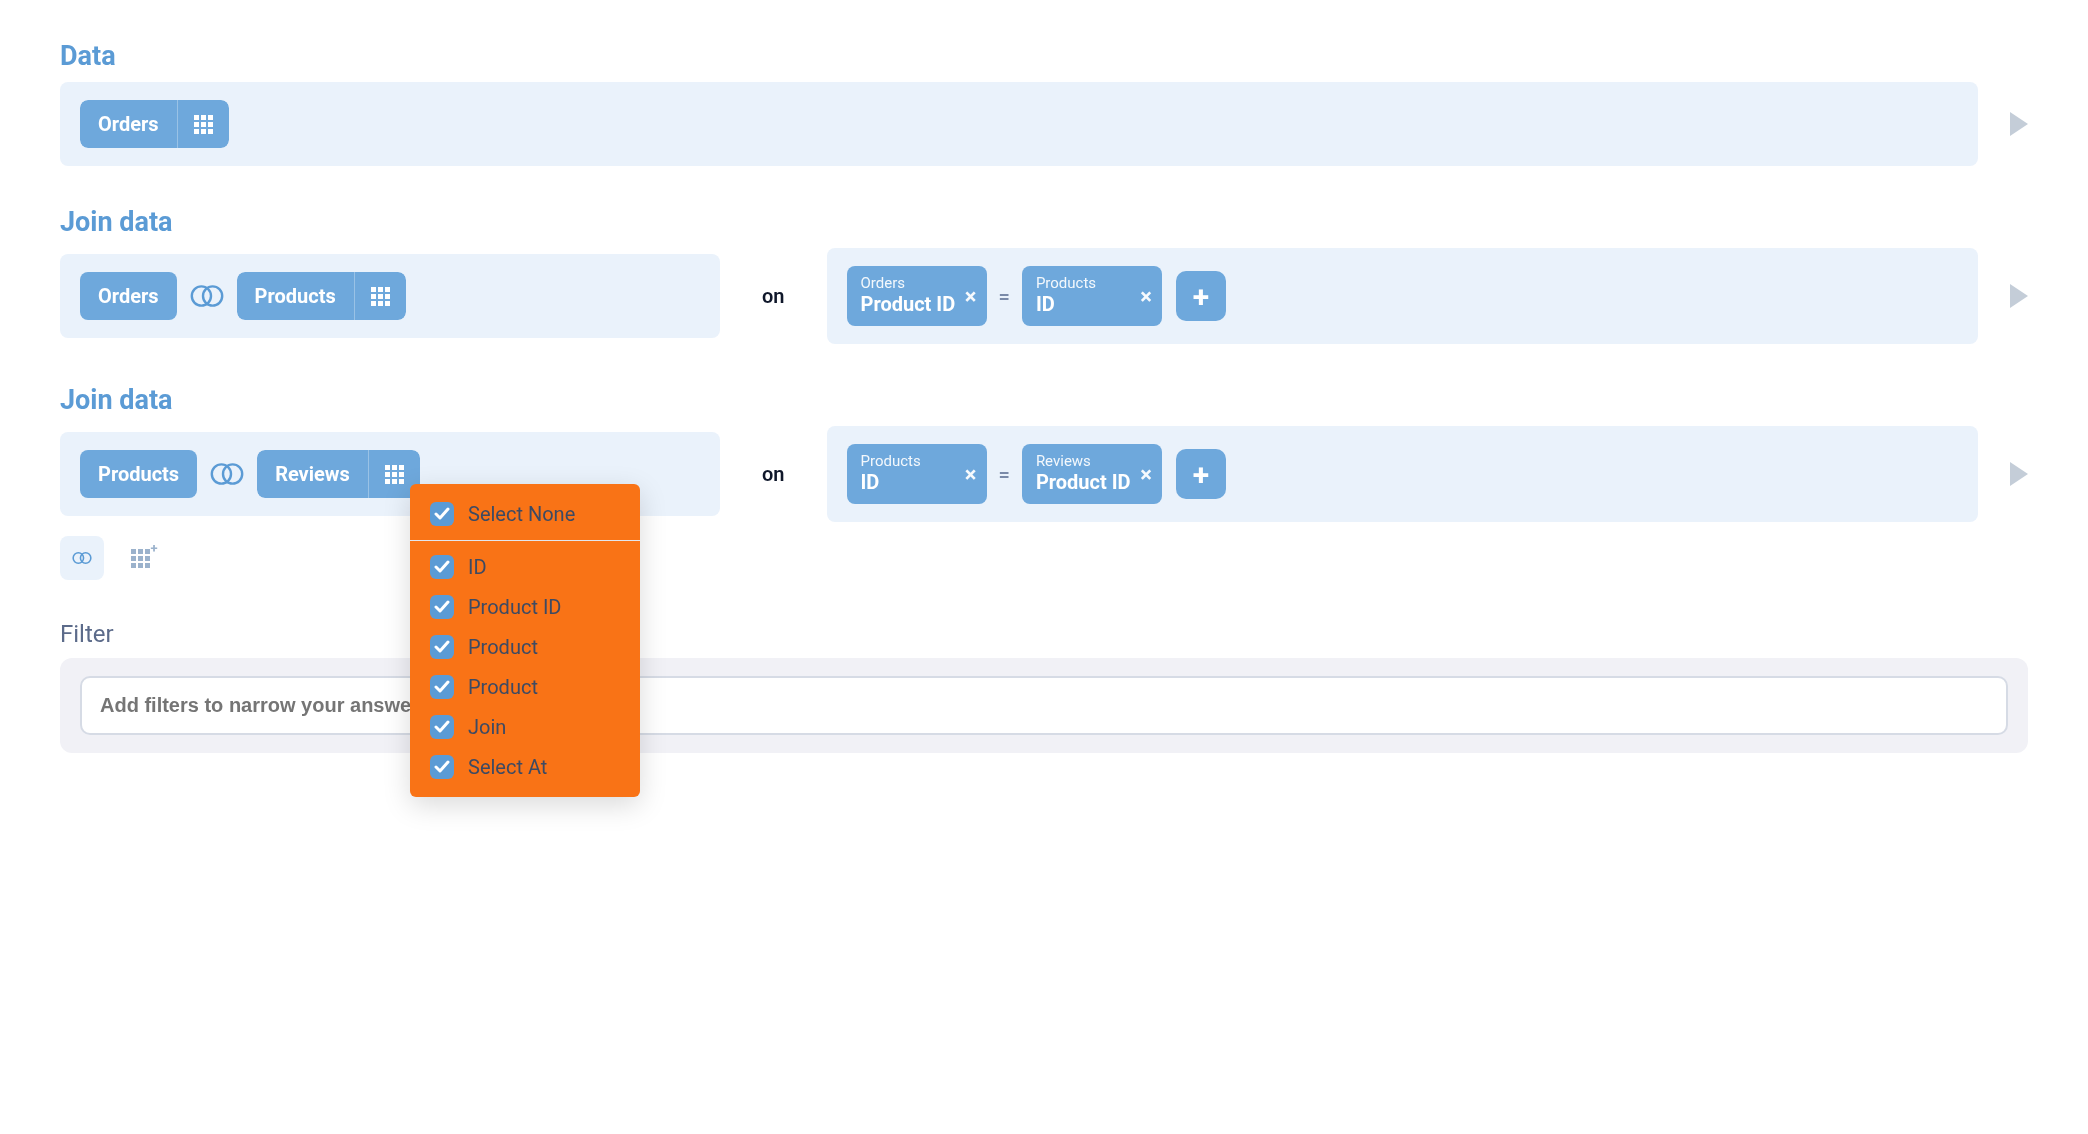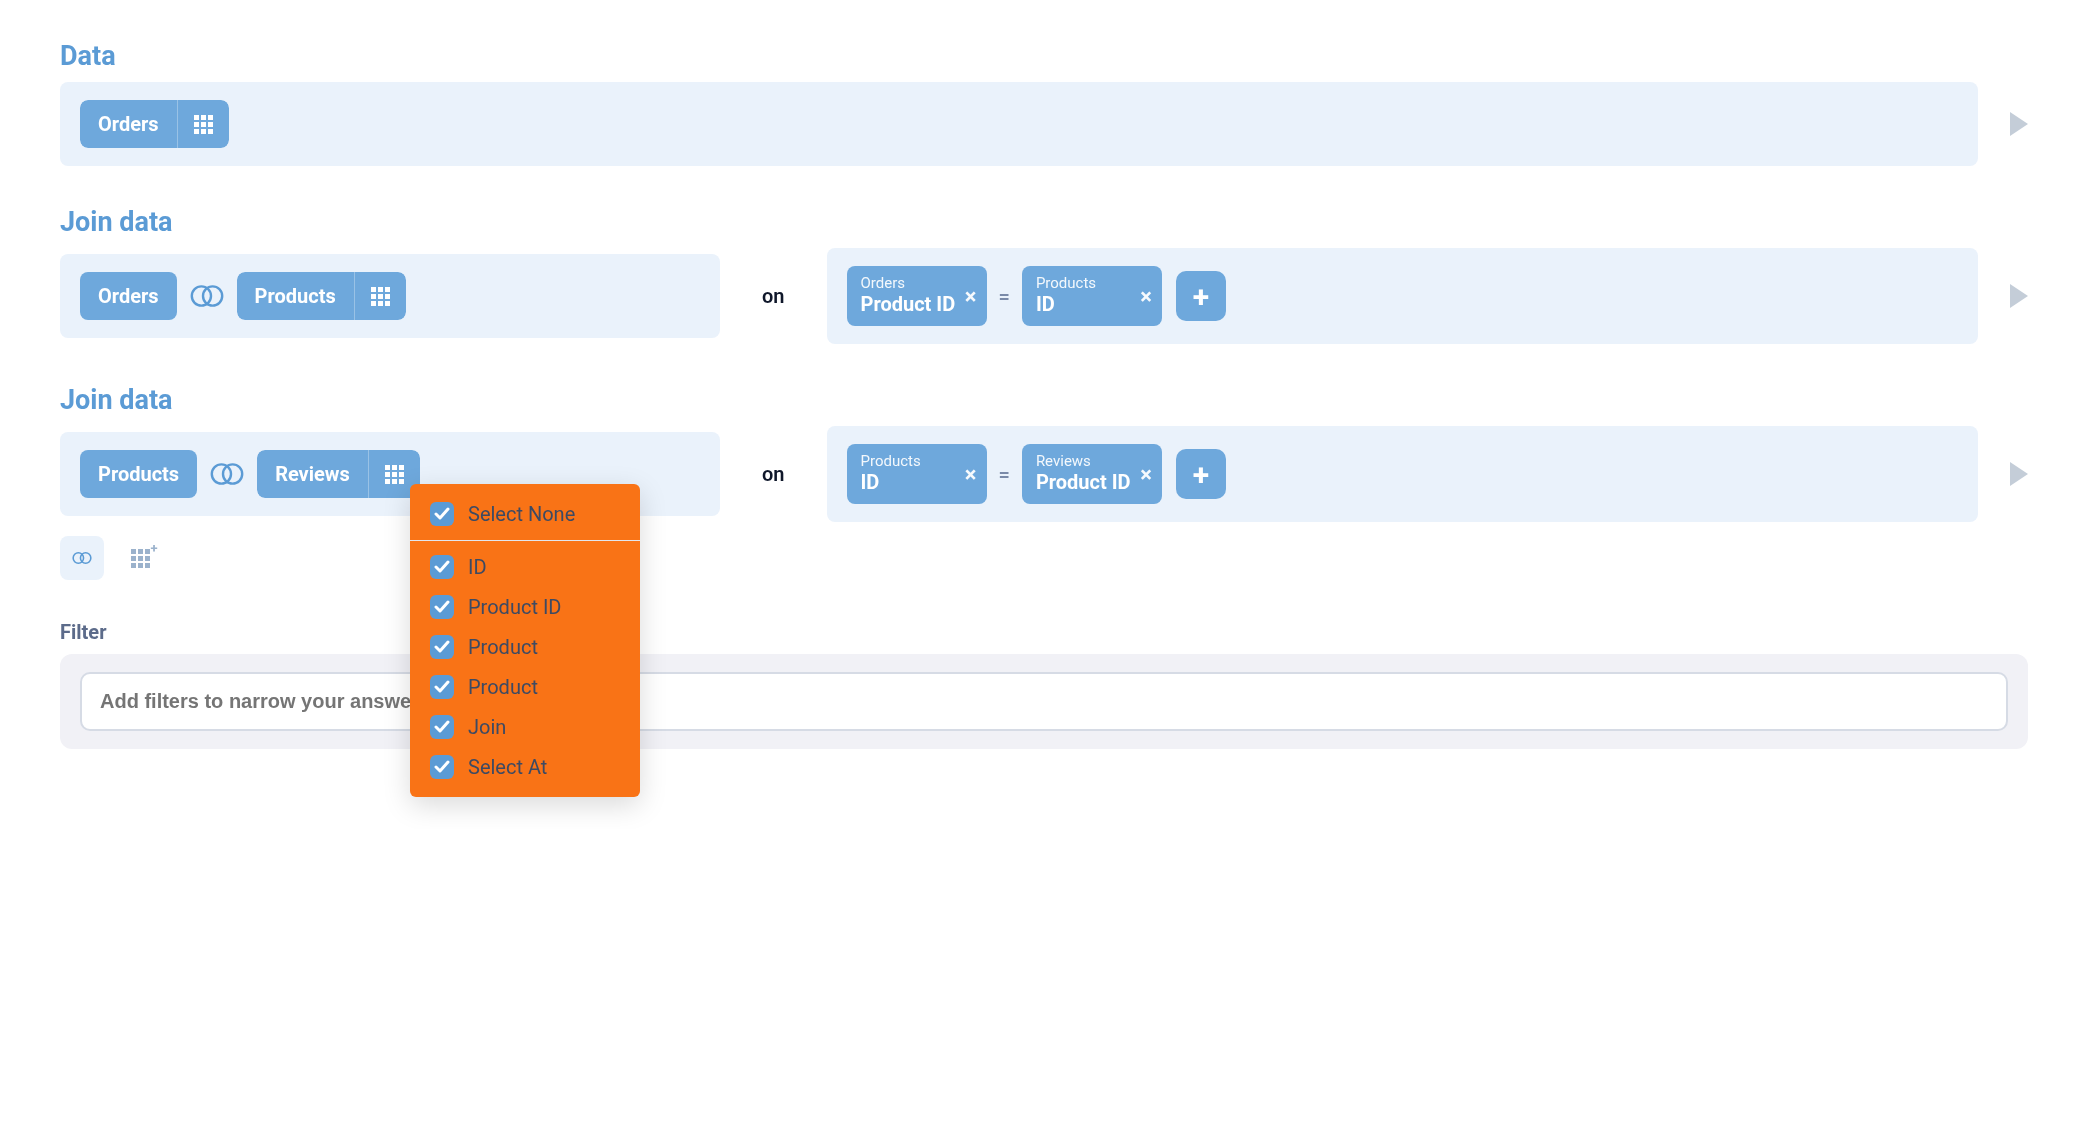--- a/index.html
+++ b/index.html
@@ -12,22 +12,22 @@
     }
     .section { margin-bottom: 40px; }
     .section-label {
       color: #5b9bd5;
       font-weight: 700;
       font-size: 27px;
       margin-bottom: 10px;
     }
     .filter-label {
       color: #5c6b8a;
-      font-weight: 700;
-      font-size: 20px;
+      font-weight: 400;
+      font-size: 24px;
       margin-bottom: 10px;
     }
     .row-wrap {
       display: flex;
       align-items: center;
       gap: 12px;
     }
     .panel {
       background: #eaf2fb;
       border-radius: 8px;

